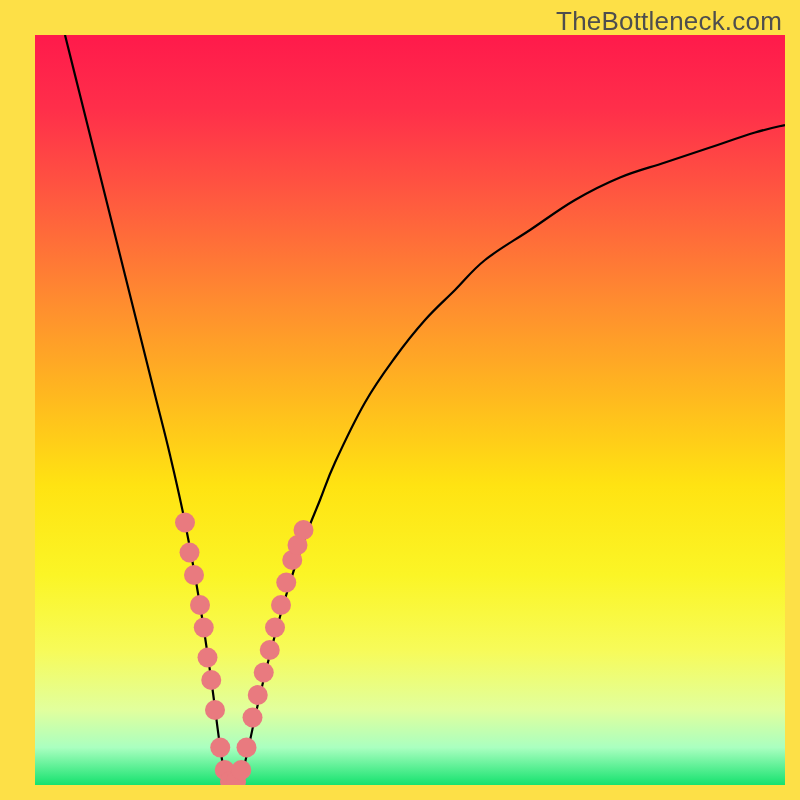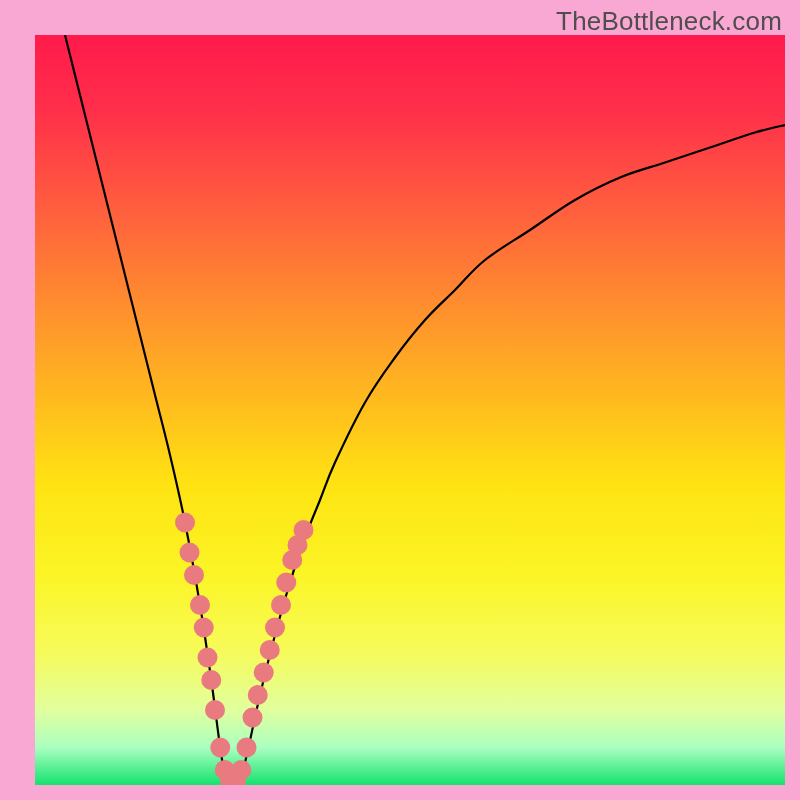--- a/index.html
+++ b/index.html
@@ -9,21 +9,21 @@
     height: 800px;
     background: #000;
     overflow: hidden;
   }
   .frame {
     position: absolute;
     left: 0;
     top: 0;
     width: 800px;
     height: 800px;
-    background: #f9a8d4;
+    background: #fde047;
   }
   .plot-area {
     position: absolute;
     left: 35px;
     top: 35px;
     width: 750px;
     height: 750px;
     overflow: hidden;
   }
   .watermark {

